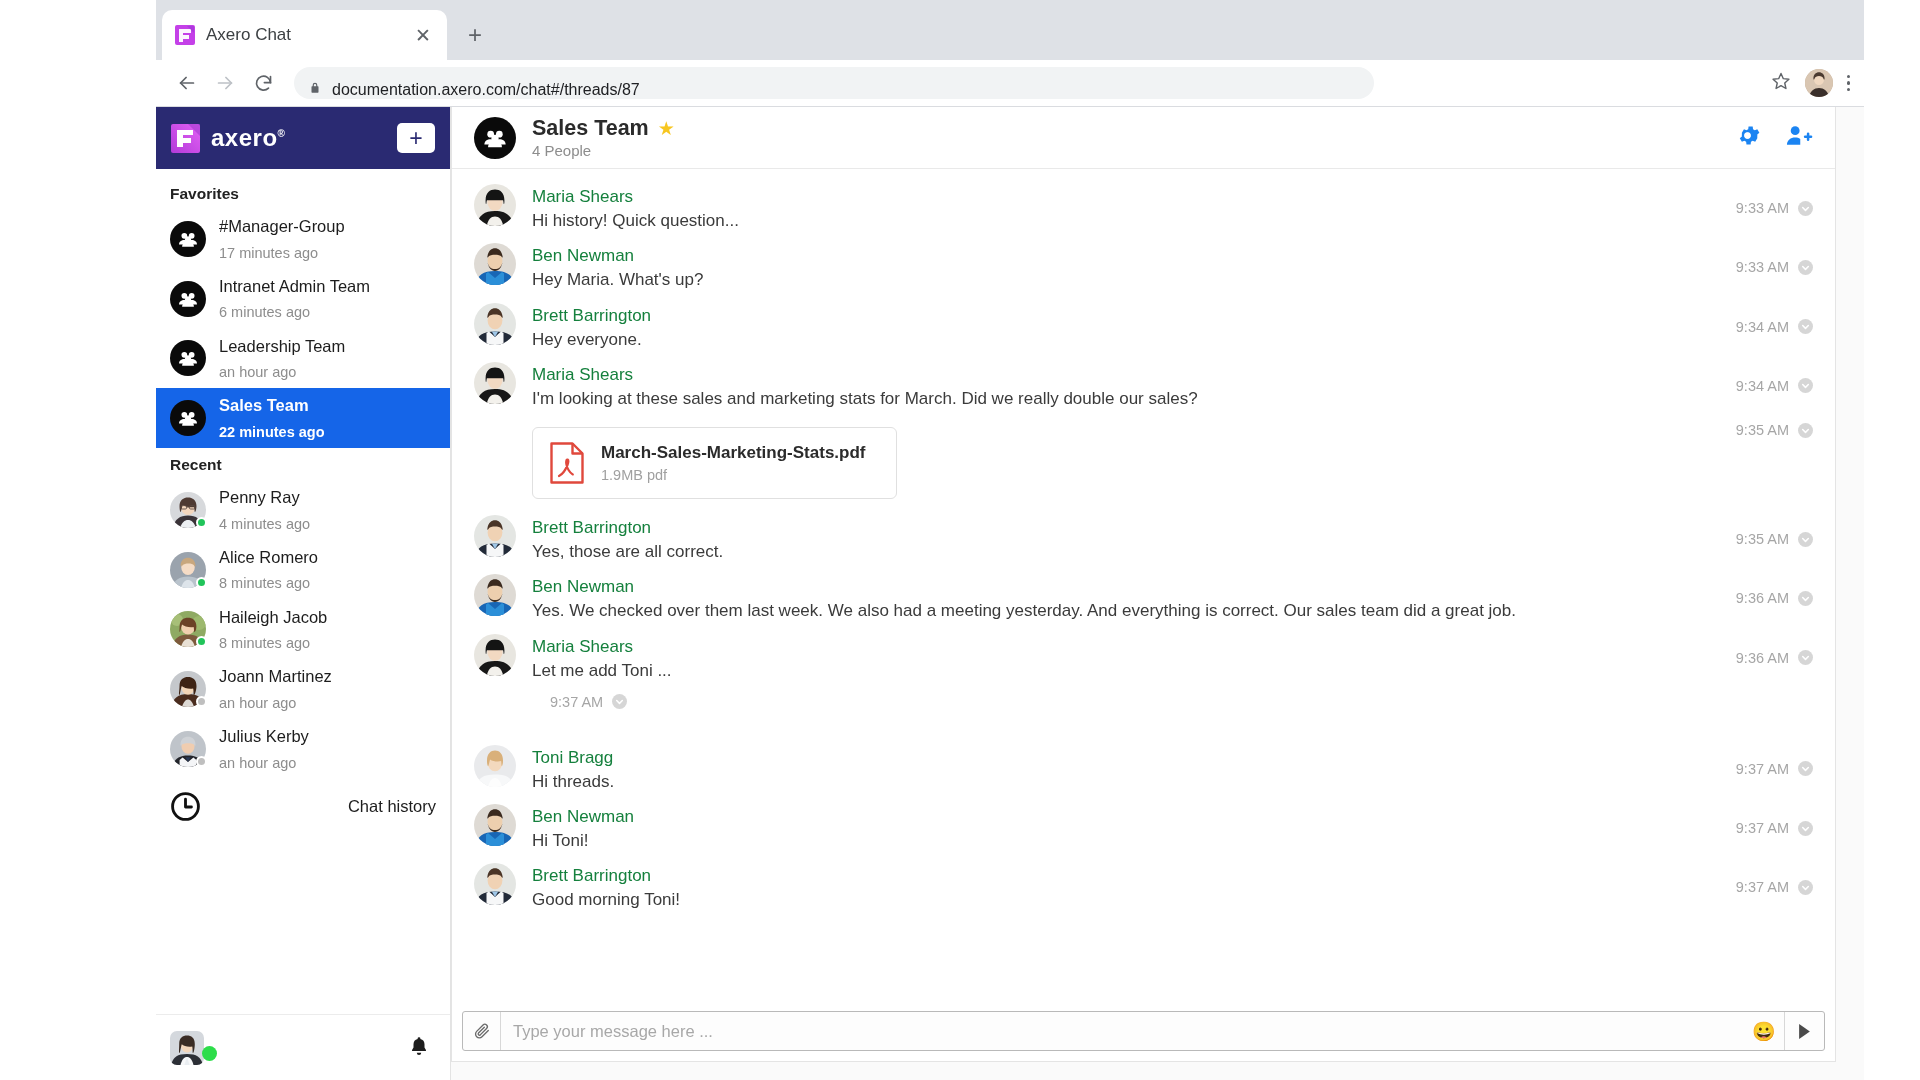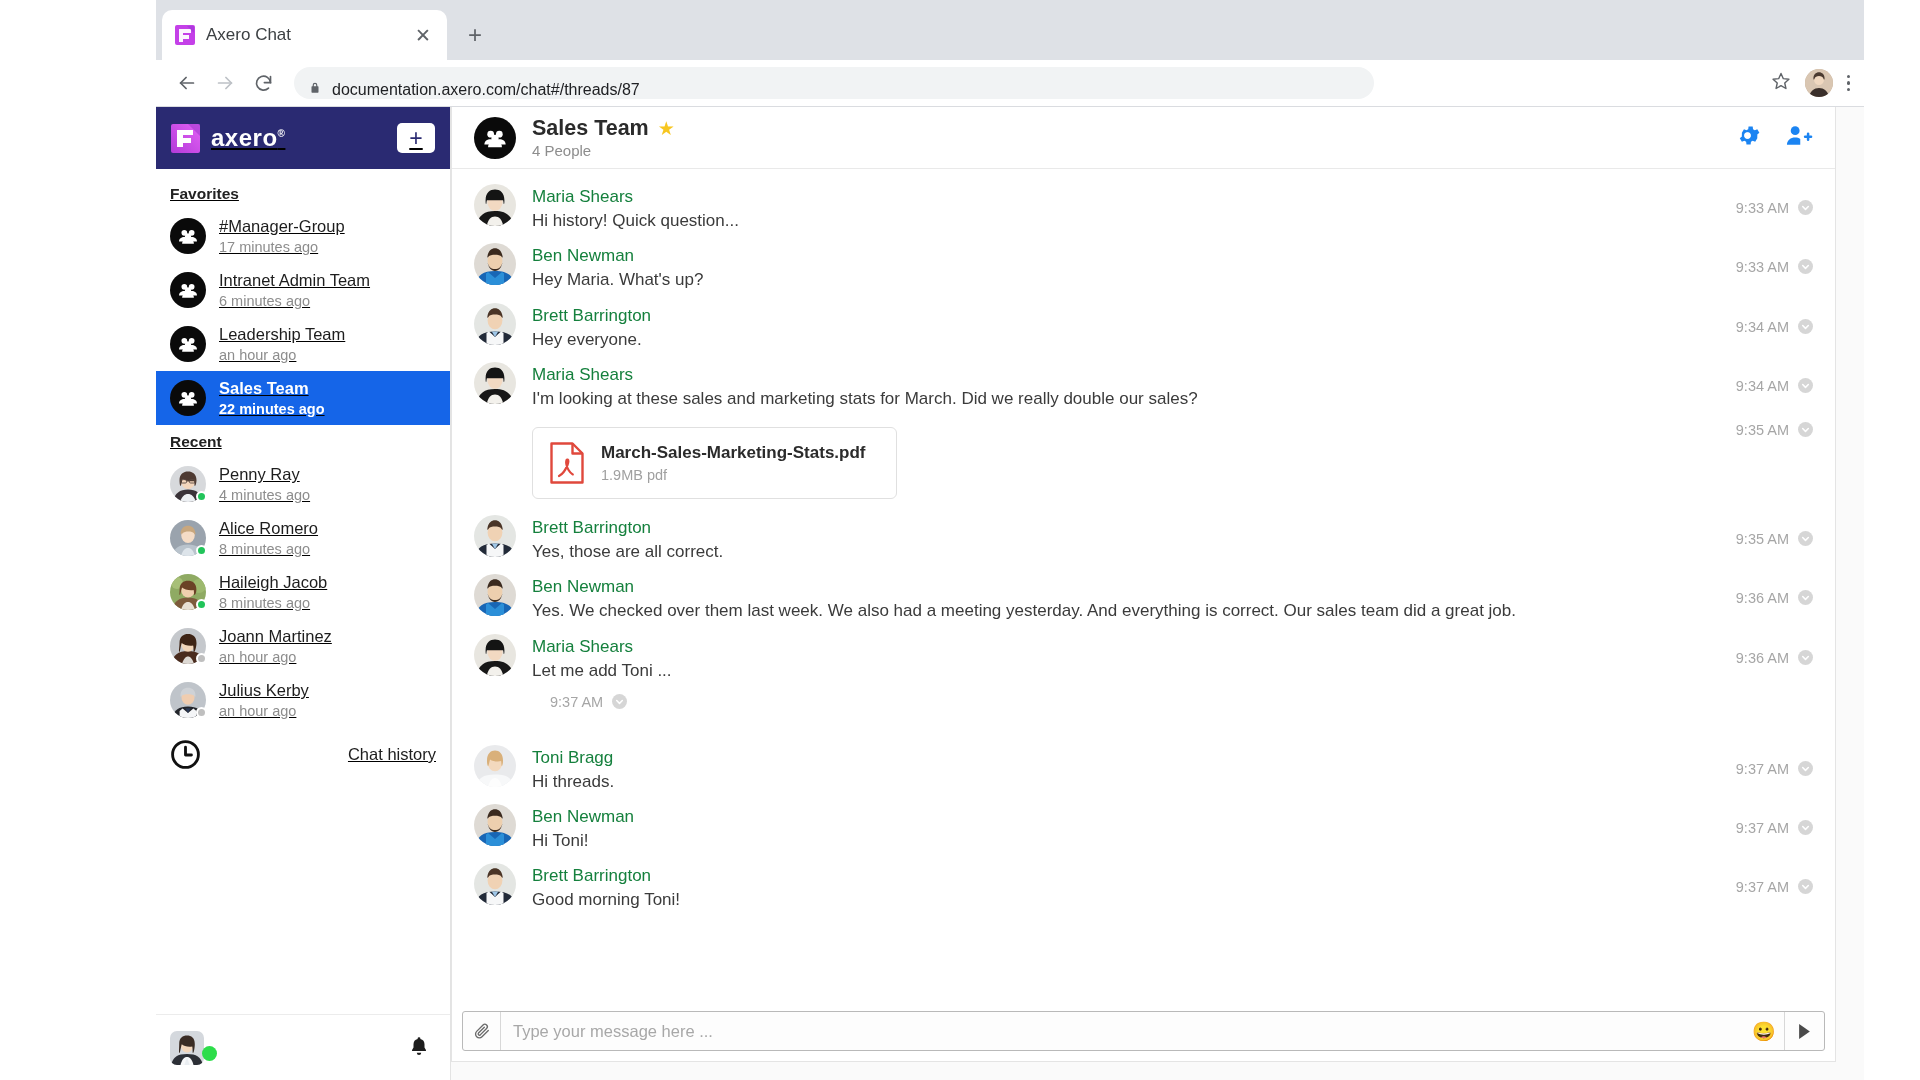--- a/index.html
+++ b/index.html
@@ -65,21 +65,21 @@
 
   
   #app {
     position: absolute; left: 0; top: 107px; width: 1708px; height: 973px;
     background: #fafafa; display: flex;
   }
 
   
   .sidebar {
     width: 295px; background: #ffffff; border-right: 1px solid #e3e3e3;
-    display: flex; flex-direction: column; position: relative; text-decoration: underline;
+    display: flex; flex-direction: column; position: relative;
   }
   .brandbar {
     height: 62px; background: #2a2a72; display: flex; align-items: center;
     padding: 0 15px; justify-content: space-between;
   }
   .brand { display: flex; align-items: center; gap: 11px; }
   .brand-mark { width: 29px; height: 29px; position: relative; }
   .brand-name {
     color: #ffffff; font-size: 24px; font-weight: 700; letter-spacing: .5px;
   }
@@ -108,21 +108,21 @@
   .ph {
     width: 36px; height: 36px; border-radius: 50%;
     background-repeat: no-repeat; background-size: cover;
   }
   .dot {
     position: absolute; right: -1px; bottom: 0px; width: 11px; height: 11px;
     border-radius: 50%; border: 2px solid #ffffff;
   }
   .dot.on { background: #21c45a; }
   .dot.off { background: #bfbfbf; }
-  .row-txt { display: flex; flex-direction: column; gap: 1px; min-width: 0; }
+  .row-txt { display: flex; flex-direction: column; gap: 7px; min-width: 0; }
   .row-title { font-size: 16.5px; color: #1d1d1d; line-height: 1.25; }
   .row-sub { font-size: 14.5px; color: #8d8d8d; line-height: 1.25; }
   .history-row { display: flex; align-items: center; gap: 5px; padding: 12px 14px; justify-content: space-between; }
   .clock { width: 31px; height: 31px; flex: 0 0 31px; }
   .history-label { font-size: 16.5px; color: #1d1d1d; }
 
   .side-foot {
     height: 66px; border-top: 1px solid #ececec; display: flex;
     align-items: center; justify-content: space-between; padding: 0 20px 0 14px;
   }
@@ -154,21 +154,21 @@
   .head-right { margin-left: auto; display: flex; align-items: center; gap: 26px; }
 
   .msgs { flex: 1; overflow: hidden; padding: 10px 0 0 0; }
   .msg { display: flex; align-items: flex-start; padding: 5px 22px 5px 22px; }
   .msg-ava { width: 42px; height: 42px; flex: 0 0 42px; margin-right: 16px; }
   .m-ph { width: 42px; height: 42px; border-radius: 50%; background-size: cover; }
   .msg-body { flex: 1; min-width: 0; padding-top: 1px; }
   .msg-name { font-size: 17px; font-weight: 400; color: #15803d; line-height: 1.42; }
   .msg-text { font-size: 17px; color: #3b3b3b; line-height: 1.42; }
   .msg-meta {
-    display: flex; gap: 9px; padding-top: 16px;
+    display: flex; align-items: center; gap: 9px; padding-top: 16px;
     flex: 0 0 auto; margin-left: 18px;
   }
   .msg-time { font-size: 14.5px; color: #a6a6a6; white-space: nowrap; }
   .chk { width: 15px; height: 15px; flex: 0 0 15px; }
   .msg.nohead .msg-meta { padding-top: 1px; }
 
   .filecard {
     display: inline-flex; align-items: center; gap: 16px;
     border: 1px solid #e0e0e0; border-radius: 6px; padding: 13px 30px 13px 16px;
     margin: 5px 0 6px 0; background: #fff;

